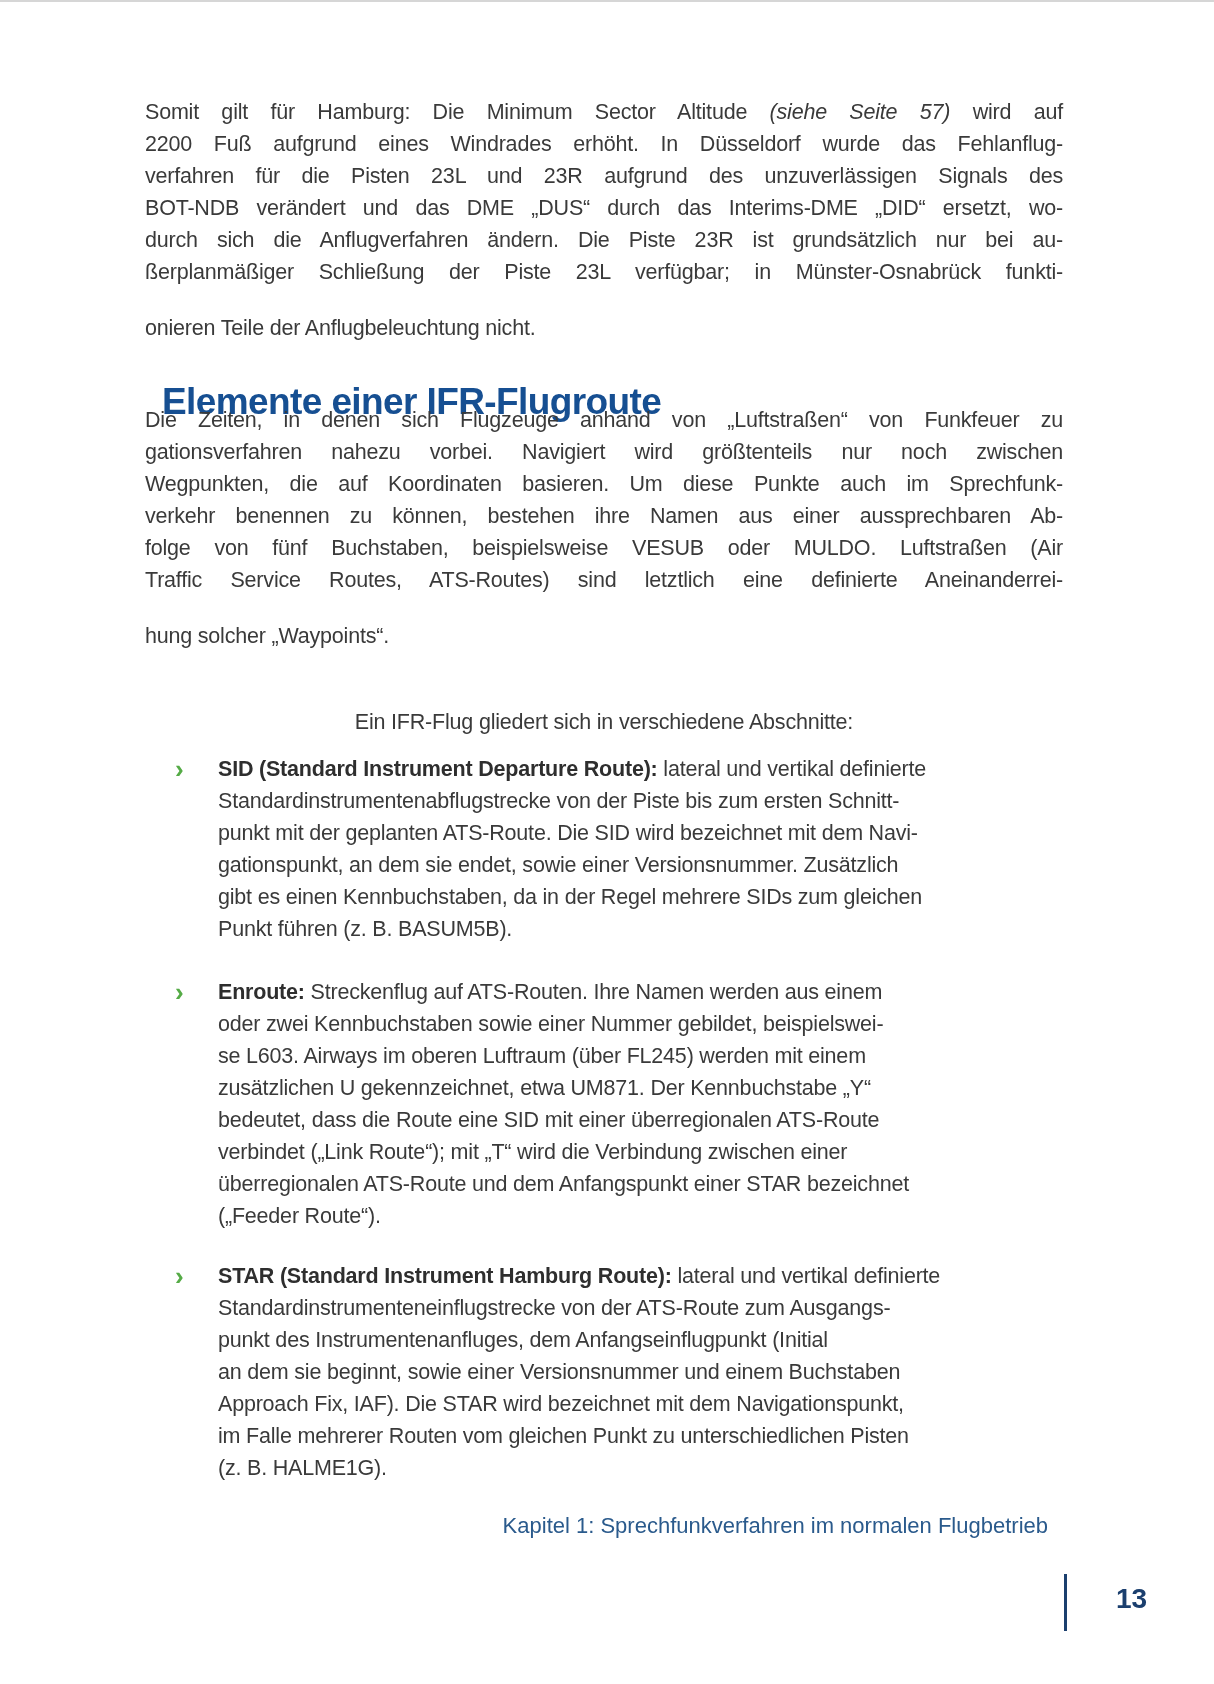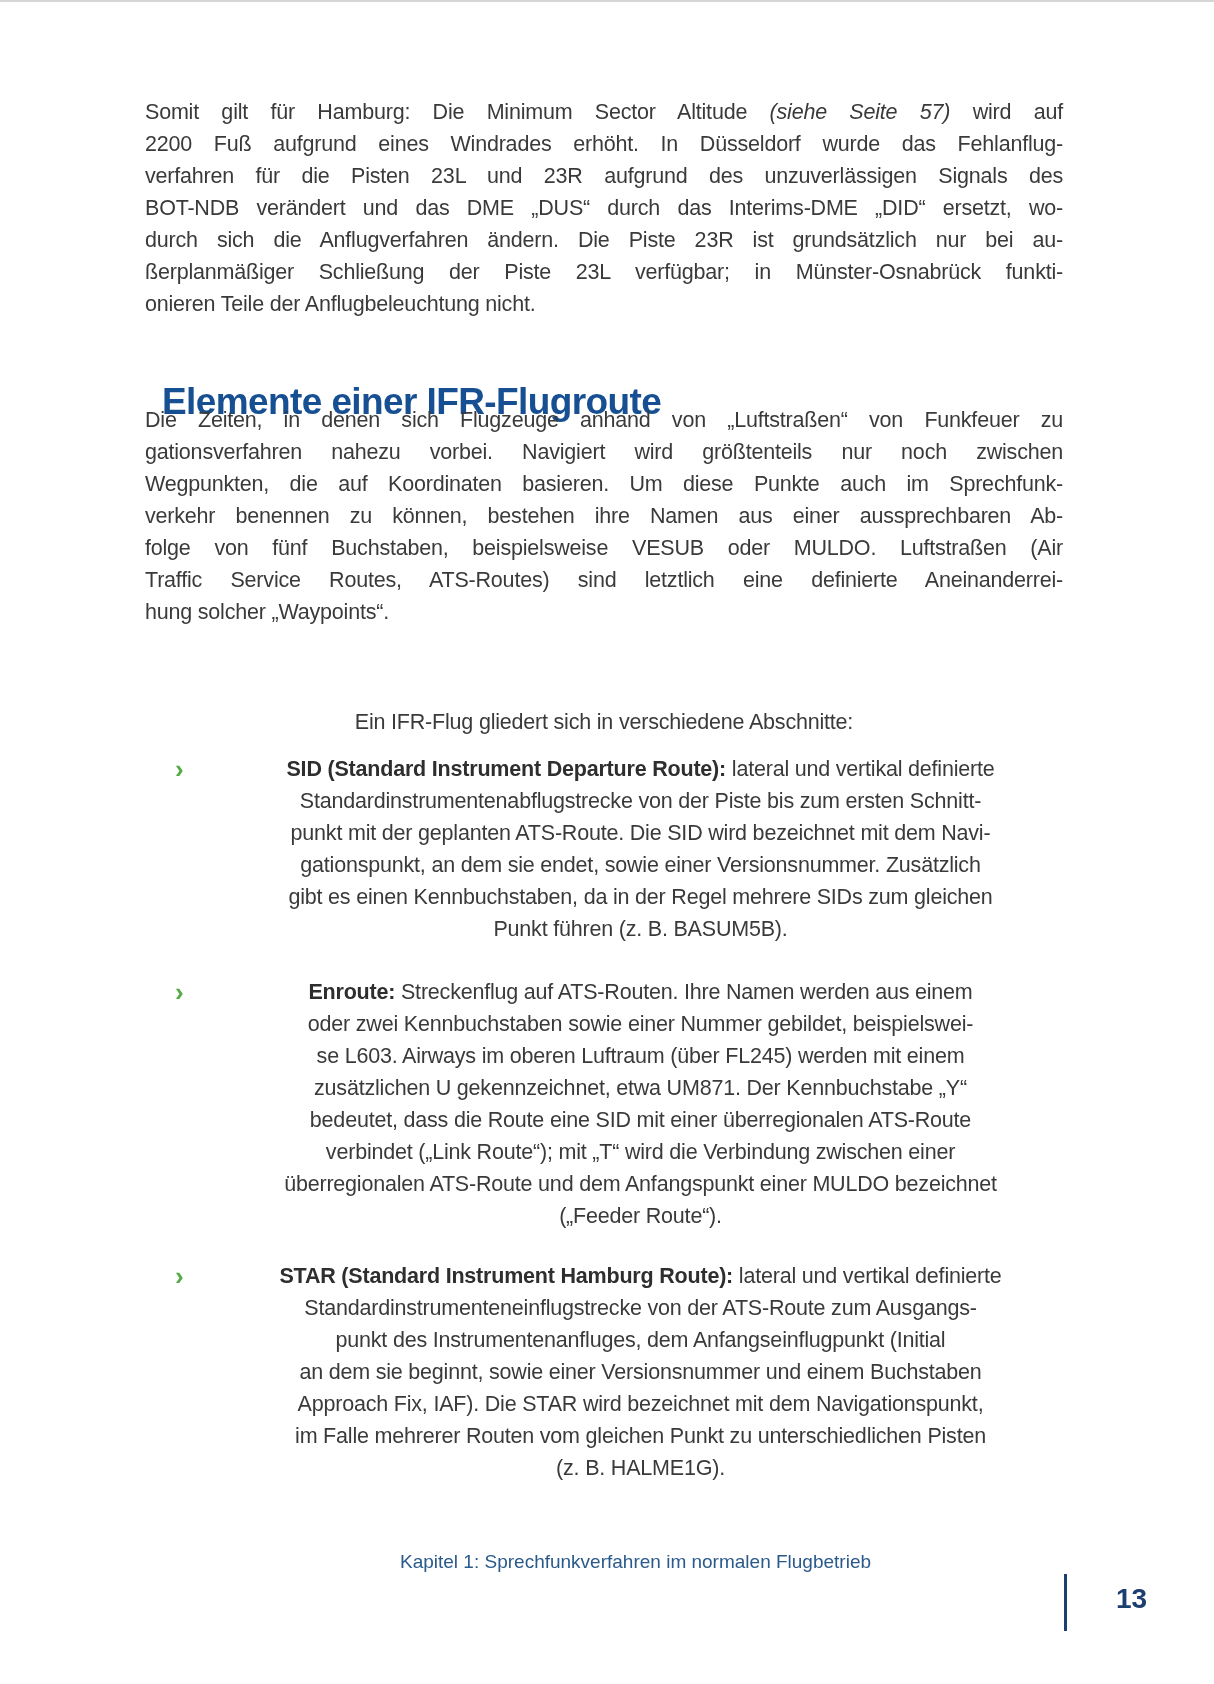--- a/index.html
+++ b/index.html
@@ -26,22 +26,22 @@
   .textblock {
     font-size: 21.5px;
     line-height: 32px;
     letter-spacing: -0.2px;
   }
   .textblock .line { display: block; }
   .justified .line {
     text-align: justify;
     text-align-last: justify;
   }
-  .justified .line.last { text-align-last: left; }
-  .ragged .line { white-space: nowrap; text-align: center; }
+  .justified .line.last { text-align-last: left; margin-top: 24px; }
+  .ragged .line { white-space: nowrap; }
   span.b { font-weight: bold; color: #2e2e2e; }
   span.i { font-style: italic; }
   .heading {
     position: absolute;
     left: 162px;
     width: 918px;
     top: 354px;
     font-size: 37px;
     line-height: 46px;
     font-weight: bold;
@@ -69,25 +69,25 @@
     color: var(--bullet-green, #55ab46);
   }
   .bullet .bullet-text {
     position: absolute;
     left: 73px;
     width: 845px;
     top: 0;
   }
   .footer-chapter {
     position: absolute;
-    top: 1550px;
+    top: 1514px;
     left: 400px;
     width: 648px;
-    text-align: left;
-    font-size: 19px;
+    text-align: right;
+    font-size: 22px;
     line-height: 24px;
     color: var(--footer-blue, #2a5a8c);
   }
   .footer-rule {
     position: absolute;
     left: 1064px;
     top: 1574px;
     width: 3px;
     height: 57px;
     background: var(--footer-dark-blue, #1b3f6e);
@@ -146,21 +146,21 @@
 
   <div class="bullet" style="top:976px;">
     <span class="marker">›</span>
     <div class="bullet-text textblock ragged">
         <div class="line"><span class="b">Enroute:</span><span> Streckenflug auf ATS-Routen. Ihre Namen werden aus einem</span></div>
         <div class="line"><span>oder zwei Kennbuchstaben sowie einer Nummer gebildet, beispielswei-</span></div>
         <div class="line"><span>se L603. Airways im oberen Luftraum (über FL245) werden mit einem</span></div>
         <div class="line"><span>zusätzlichen U gekennzeichnet, etwa UM871. Der Kennbuchstabe „Y“</span></div>
         <div class="line"><span>bedeutet, dass die Route eine SID mit einer überregionalen ATS-Route</span></div>
         <div class="line"><span>verbindet („Link Route“); mit „T“ wird die Verbindung zwischen einer</span></div>
-        <div class="line"><span>überregionalen ATS-Route und dem Anfangspunkt einer MULDO bezeichnet</span></div>
+        <div class="line"><span>überregionalen ATS-Route und dem Anfangspunkt einer STAR bezeichnet</span></div>
         <div class="line last"><span>(„Feeder Route“).</span></div>
       </div>
   </div>
 
   <div class="bullet" style="top:1260px;">
     <span class="marker">›</span>
     <div class="bullet-text textblock ragged">
         <div class="line"><span class="b">STAR (Standard Instrument Hamburg Route):</span><span> lateral und vertikal definierte</span></div>
         <div class="line"><span>Standardinstrumenteneinflugstrecke von der ATS-Route zum Ausgangs-</span></div>
         <div class="line"><span>punkt des Instrumentenanfluges, dem Anfangseinflugpunkt (Initial</span></div>

